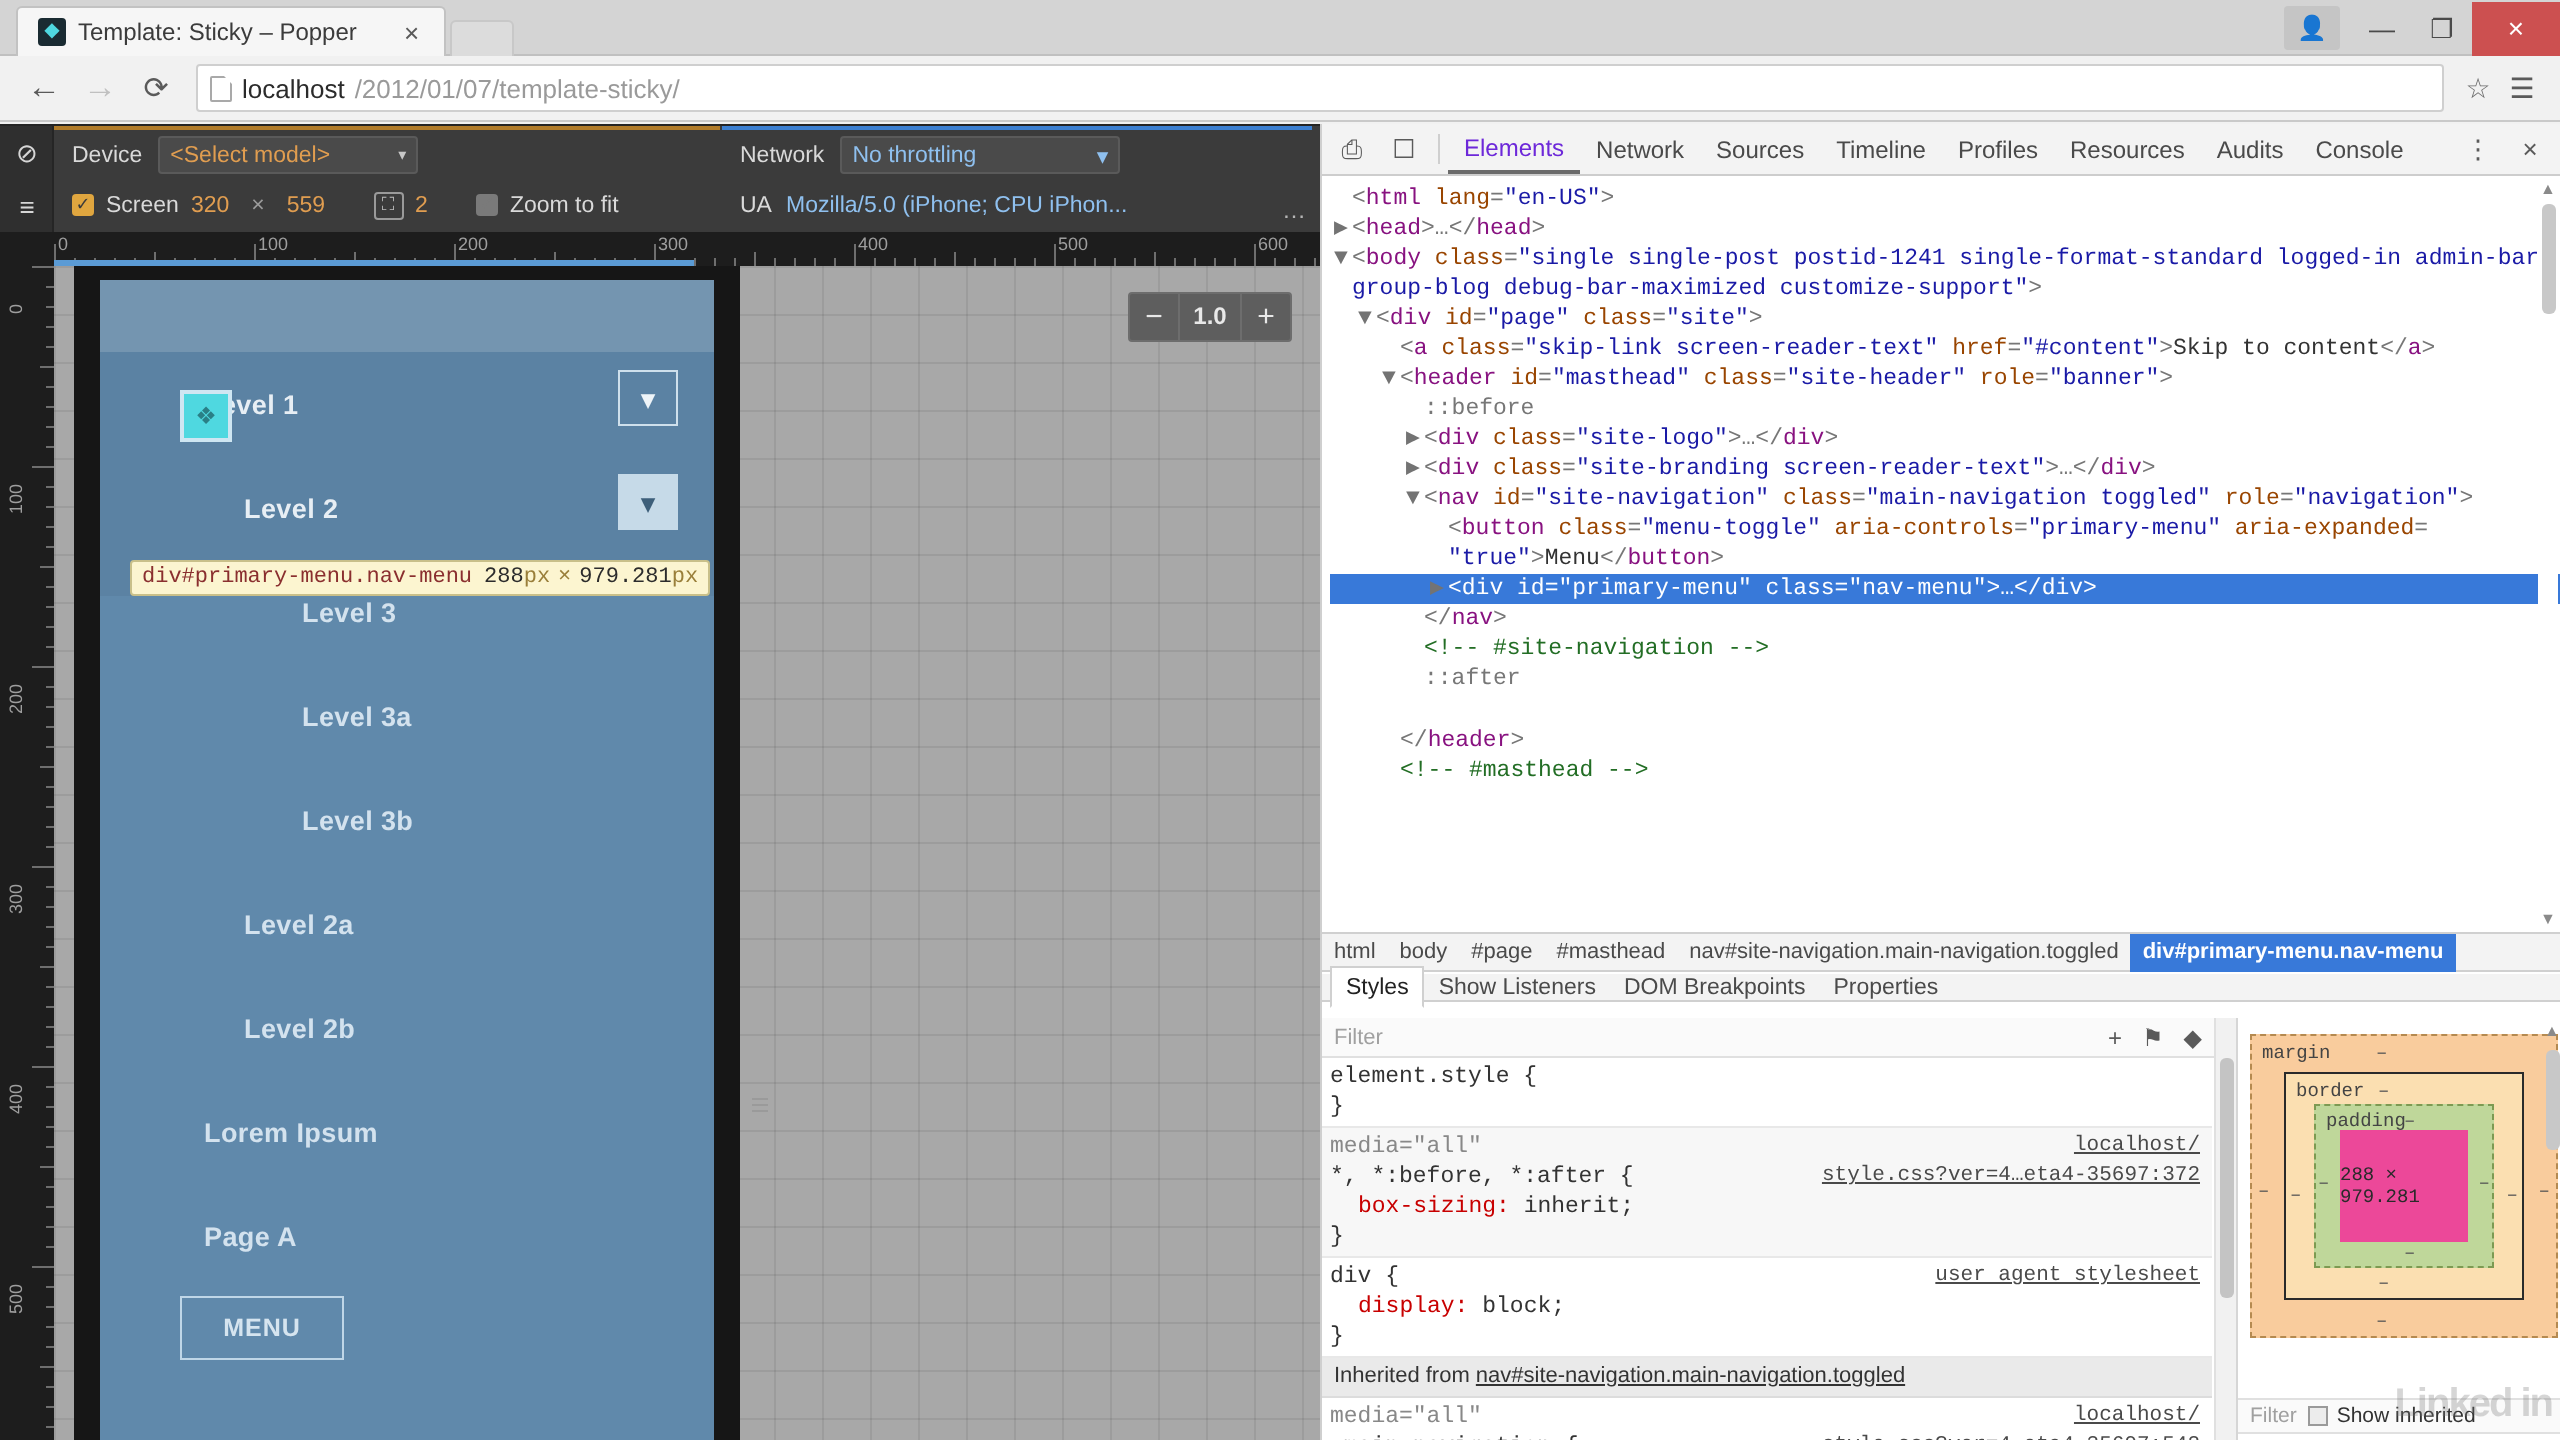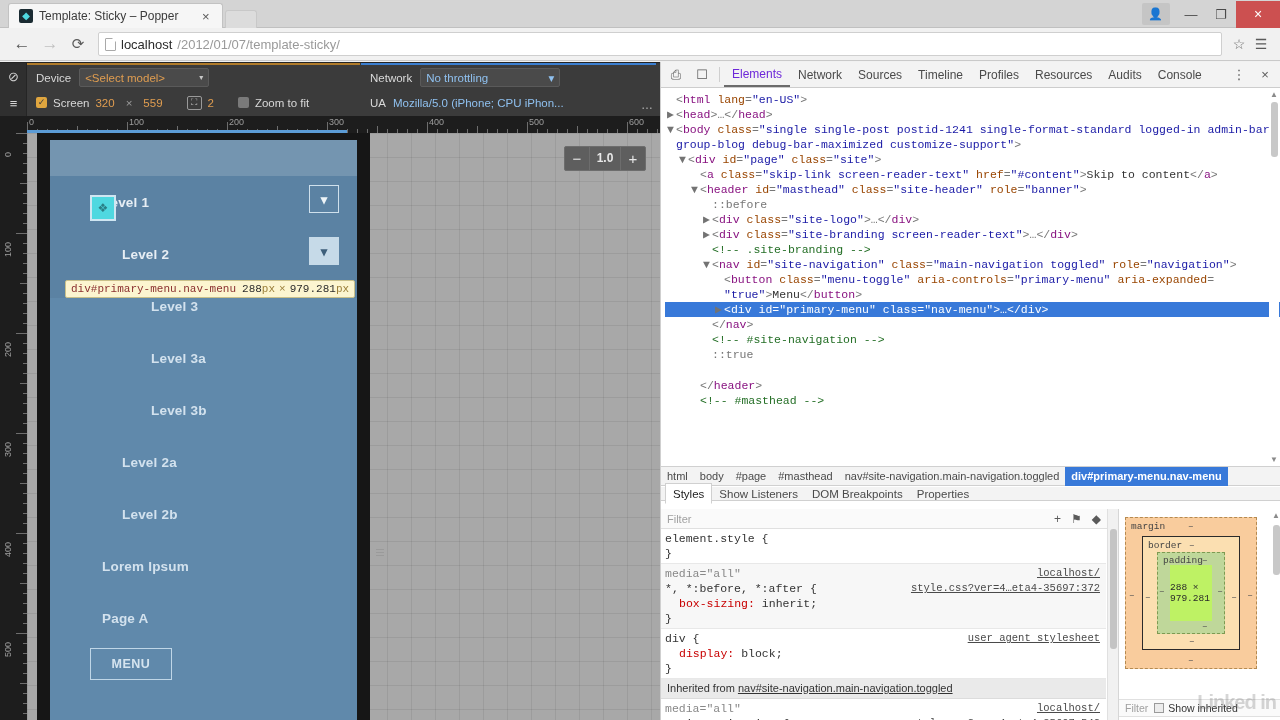--- a/index.html
+++ b/index.html
@@ -230,26 +230,26 @@
   .media{color:#888;}
   .inherit-hdr{background:#eaeaea;padding:2px 6px;font-family:"Liberation Sans",sans-serif;
                font-size:11px;color:#333;border-bottom:1px solid #dcdcdc;}
   .inherit-hdr u{text-decoration:underline;}
   .style-scroll{position:absolute;left:446px;top:447px;width:11px;height:273px;background:#f1f1f1;border-left:1px solid #e0e0e0;}
   .style-scroll .sthumb{position:absolute;left:2px;top:20px;width:7px;height:120px;background:#c4c4c4;border-radius:3px;}
 
   
   .boxpane{position:absolute;left:457px;top:447px;width:163px;height:273px;background:#fff;
            border-left:1px solid #d6d6d6;}
-  .bm{position:relative;margin:8px 6px 0 6px;width:132px;height:152px;
+  .bm{position:relative;margin:8px 6px 0 6px;width:154px;height:152px;
       background:#f9cc9d;border:1px dashed #b58a50;}
   .bm-lbl{position:absolute;font-family:"Liberation Mono",monospace;font-size:9.5px;color:#444;}
   .bm-border{position:absolute;left:16px;top:18px;right:16px;bottom:18px;background:#fbdfb1;border:1px solid #2a2a2a;}
   .bm-padding{position:absolute;left:14px;top:15px;right:14px;bottom:15px;background:#bfd79a;border:1px dashed #7d9a52;}
-  .bm-content{position:absolute;left:12px;top:12px;right:12px;bottom:12px;background:#bef264;
+  .bm-content{position:absolute;left:12px;top:12px;right:12px;bottom:12px;background:#ec4899;
               display:flex;align-items:center;justify-content:center;
               font-family:"Liberation Mono",monospace;font-size:9.5px;color:#2a2a2a;}
   .dash{font-family:"Liberation Mono",monospace;font-size:9.5px;color:#555;position:absolute;}
   .cmp-filter{position:absolute;left:0;bottom:65px;width:162px;height:18px;background:#fafafa;
               border-top:1px solid #e0e0e0;border-bottom:1px solid #e0e0e0;
               display:flex;align-items:center;gap:6px;padding-left:6px;font-size:10.5px;color:#a0a0a0;}
   .cmp-filter .sh{color:#333;display:flex;align-items:center;gap:4px;}
   .cmp-filter .cbx{width:10px;height:10px;border:1px solid #9a9a9a;background:#ececec;}
   .cmp-list{position:absolute;left:0;bottom:0;width:162px;height:63px;padding:3px 6px;
             font-family:"Liberation Mono",monospace;font-size:11px;line-height:14px;color:#333;}
@@ -585,28 +585,27 @@
         <div class="dom-line" style="padding-left: 2px;"><span class="arrow"> </span><span class="pn">&lt;</span><span class="tg">html</span><span class="at"> lang</span><span class="pn">=</span><span class="av">"en-US"</span><span class="pn">&gt;</span></div>
         <div class="dom-line" style="padding-left: 2px;"><span class="arrow">▶</span><span class="pn">&lt;</span><span class="tg">head</span><span class="pn">&gt;…&lt;/</span><span class="tg">head</span><span class="pn">&gt;</span></div>
         <div class="dom-line" style="padding-left: 2px;"><span class="arrow">▼</span><span class="pn">&lt;</span><span class="tg">body</span><span class="at"> class</span><span class="pn">=</span><span class="av">"single single-post postid-1241 single-format-standard logged-in admin-bar</span></div>
         <div class="dom-line" style="padding-left: 2px;"><span class="arrow"> </span><span class="av">group-blog debug-bar-maximized customize-support"</span><span class="pn">&gt;</span></div>
         <div class="dom-line" style="padding-left: 14px;"><span class="arrow">▼</span><span class="pn">&lt;</span><span class="tg">div</span><span class="at"> id</span><span class="pn">=</span><span class="av">"page"</span><span class="at"> class</span><span class="pn">=</span><span class="av">"site"</span><span class="pn">&gt;</span></div>
         <div class="dom-line" style="padding-left: 26px;"><span class="arrow"> </span><span class="pn">&lt;</span><span class="tg">a</span><span class="at"> class</span><span class="pn">=</span><span class="av">"skip-link screen-reader-text"</span><span class="at"> href</span><span class="pn">=</span><span class="av">"#content"</span><span class="pn">&gt;</span><span class="txt">Skip to content</span><span class="pn">&lt;/</span><span class="tg">a</span><span class="pn">&gt;</span></div>
         <div class="dom-line" style="padding-left: 26px;"><span class="arrow">▼</span><span class="pn">&lt;</span><span class="tg">header</span><span class="at"> id</span><span class="pn">=</span><span class="av">"masthead"</span><span class="at"> class</span><span class="pn">=</span><span class="av">"site-header"</span><span class="at"> role</span><span class="pn">=</span><span class="av">"banner"</span><span class="pn">&gt;</span></div>
         <div class="dom-line" style="padding-left: 38px;"><span class="arrow"> </span><span class="pn">::before</span></div>
         <div class="dom-line" style="padding-left: 38px;"><span class="arrow">▶</span><span class="pn">&lt;</span><span class="tg">div</span><span class="at"> class</span><span class="pn">=</span><span class="av">"site-logo"</span><span class="pn">&gt;…&lt;/</span><span class="tg">div</span><span class="pn">&gt;</span></div>
         <div class="dom-line" style="padding-left: 38px;"><span class="arrow">▶</span><span class="pn">&lt;</span><span class="tg">div</span><span class="at"> class</span><span class="pn">=</span><span class="av">"site-branding screen-reader-text"</span><span class="pn">&gt;…&lt;/</span><span class="tg">div</span><span class="pn">&gt;</span></div>
-        <div class="dom-line" style="padding-left: 38px;"><span class="arrow"> </span><span class="cm">&lt;!-- .site-branding --&gt;</span></div>
         <div class="dom-line" style="padding-left: 38px;"><span class="arrow">▼</span><span class="pn">&lt;</span><span class="tg">nav</span><span class="at"> id</span><span class="pn">=</span><span class="av">"site-navigation"</span><span class="at"> class</span><span class="pn">=</span><span class="av">"main-navigation toggled"</span><span class="at"> role</span><span class="pn">=</span><span class="av">"navigation"</span><span class="pn">&gt;</span></div>
         <div class="dom-line" style="padding-left: 50px;"><span class="arrow"> </span><span class="pn">&lt;</span><span class="tg">button</span><span class="at"> class</span><span class="pn">=</span><span class="av">"menu-toggle"</span><span class="at"> aria-controls</span><span class="pn">=</span><span class="av">"primary-menu"</span><span class="at"> aria-expanded</span><span class="pn">=</span></div>
         <div class="dom-line" style="padding-left: 50px;"><span class="arrow"> </span><span class="av">"true"</span><span class="pn">&gt;</span><span class="txt">Menu</span><span class="pn">&lt;/</span><span class="tg">button</span><span class="pn">&gt;</span></div>
         <div class="dom-line sel" style="padding-left: 50px;"><span class="arrow">▶</span><span class="pn">&lt;</span><span class="tg">div</span><span class="at"> id</span><span class="pn">=</span><span class="av">"primary-menu"</span><span class="at"> class</span><span class="pn">=</span><span class="av">"nav-menu"</span><span class="pn">&gt;…&lt;/</span><span class="tg">div</span><span class="pn">&gt;</span></div>
         <div class="dom-line" style="padding-left: 38px;"><span class="arrow"> </span><span class="pn">&lt;/</span><span class="tg">nav</span><span class="pn">&gt;</span></div>
         <div class="dom-line" style="padding-left: 38px;"><span class="arrow"> </span><span class="cm">&lt;!-- #site-navigation --&gt;</span></div>
-        <div class="dom-line" style="padding-left: 38px;"><span class="arrow"> </span><span class="pn">::true</span></div>
+        <div class="dom-line" style="padding-left: 38px;"><span class="arrow"> </span><span class="pn">::after</span></div>
         <div class="dom-line" style="padding-left: 26px; margin-top: 16px;"><span class="arrow"> </span><span class="pn">&lt;/</span><span class="tg">header</span><span class="pn">&gt;</span></div>
         <div class="dom-line" style="padding-left: 26px;"><span class="arrow"> </span><span class="cm">&lt;!-- #masthead --&gt;</span></div>
       </div>
     <div class="dom-scroll">
       <div class="sc-arrow" style="top:2px;">▲</div>
       <div class="sthumb"></div>
       <div class="sc-arrow" style="bottom:2px;">▼</div>
     </div>
 
     <div class="crumbs" id="crumbs">

